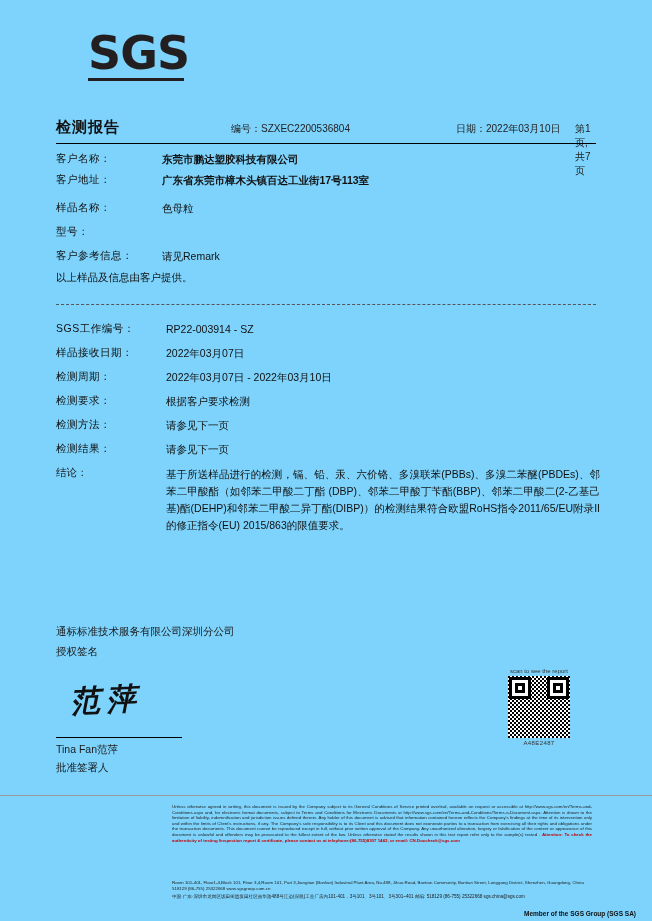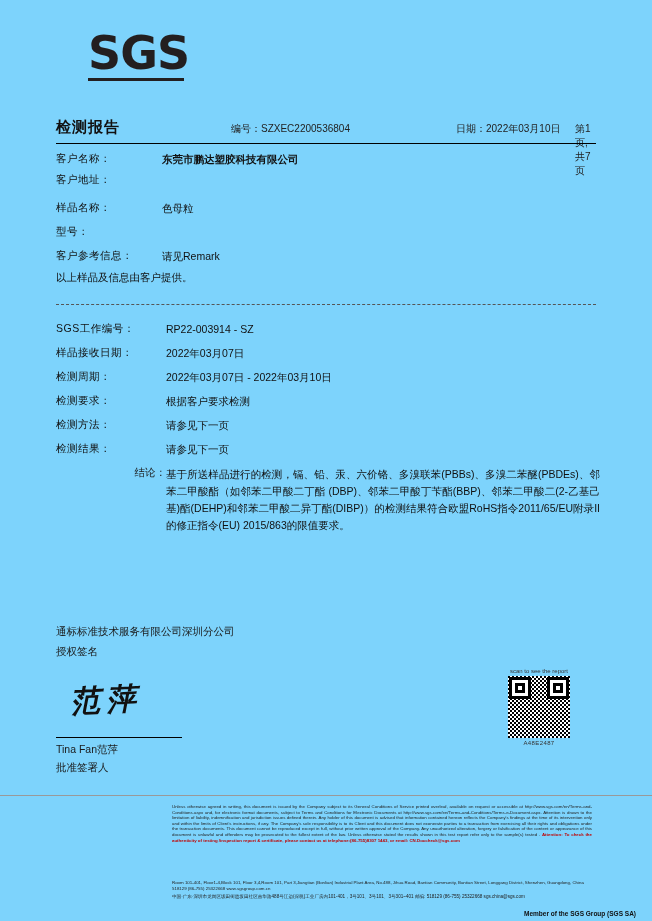--- a/index.html
+++ b/index.html
@@ -142,21 +142,20 @@
 
   .concl-row {
     display: flex;
     align-items: flex-start;
     margin-top: 4px;
   }
   .concl-label {
     width: 110px;
     flex: 0 0 110px;
     font-size: 10.5px;
-    text-align: right;
   }
   .concl-text {
     flex: 1;
     font-size: 10.5px;
     line-height: 17px;
     text-align: justify;
     color: #111;
   }
 
   
@@ -327,20 +326,21 @@
   </div>
   <div class="hdr-rule"></div>
 
   <div class="fields">
     <div class="frow">
       <div class="flabel">客户名称：</div>
       <div class="fval bold">东莞市鹏达塑胶科技有限公司</div>
     </div>
     <div class="frow">
       <div class="flabel">客户地址：</div>
+      <div class="fval bold">广东省东莞市樟木头镇百达工业街17号113室</div>
     </div>
     <div class="frow" style="margin-top:14px;">
       <div class="flabel">样品名称：</div>
       <div class="fval">色母粒</div>
     </div>
     <div class="frow" style="margin-top:10px;">
       <div class="flabel">型号：</div>
     </div>
     <div class="frow" style="margin-top:10px;align-items:center;">
       <div class="flabel">客户参考信息：</div>

